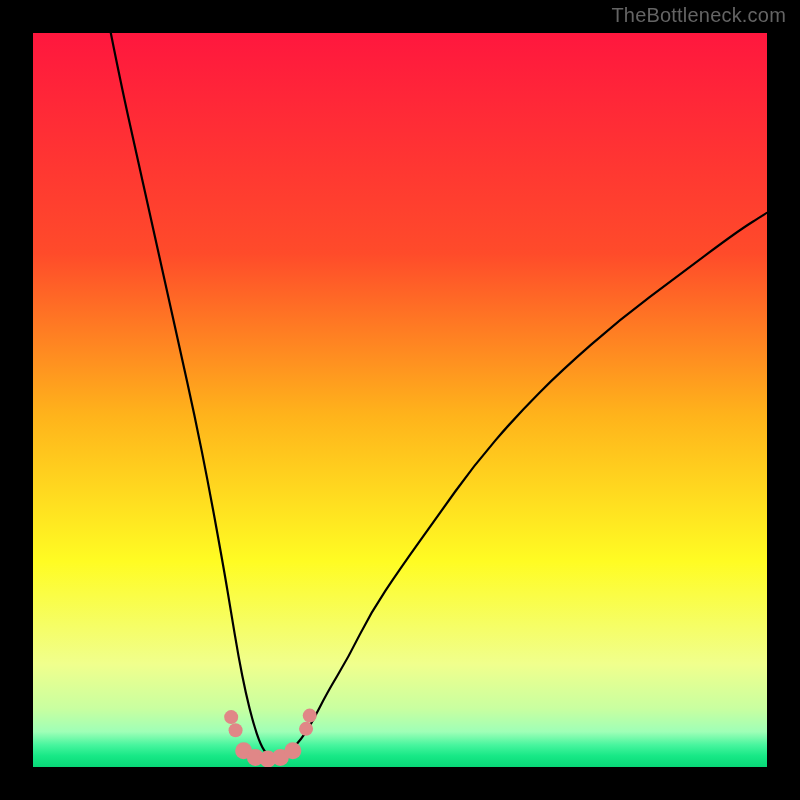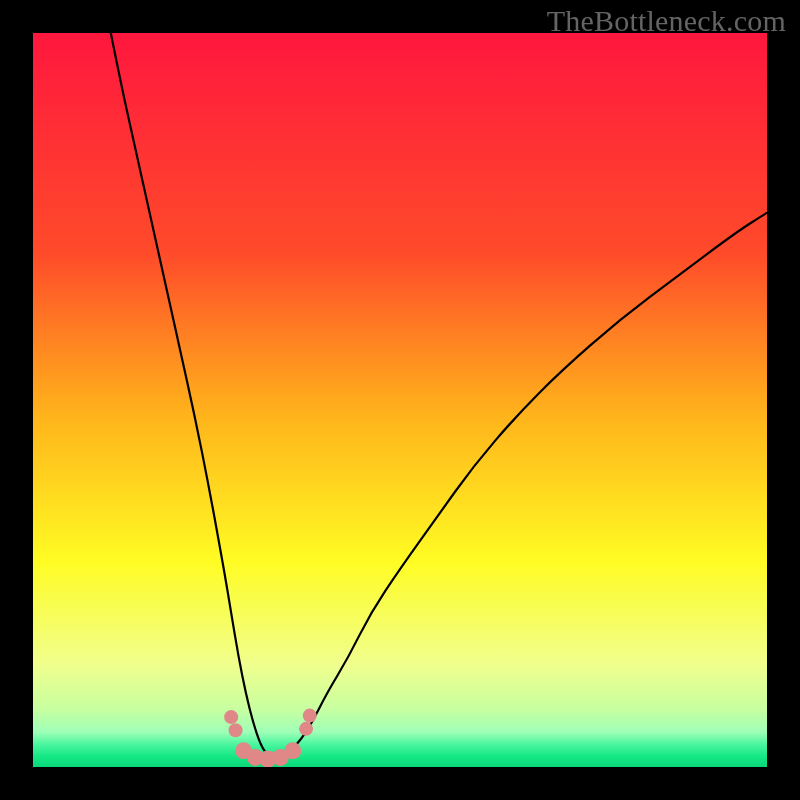--- a/index.html
+++ b/index.html
@@ -13,22 +13,22 @@
   .stage {
     position: relative;
     width: 800px;
     height: 800px;
     background: #000;
   }
   .watermark {
     position: absolute;
     top: 4px;
     right: 14px;
-    font-family: Liberation Serif, serif;
-    font-size: 30px;
+    font-family: Liberation Sans, sans-serif;
+    font-size: 20px;
     font-weight: 500;
     color: #646464;
     letter-spacing: 0.2px;
   }
   svg {
     position: absolute;
     left: 0;
     top: 0;
   }
 </style>

